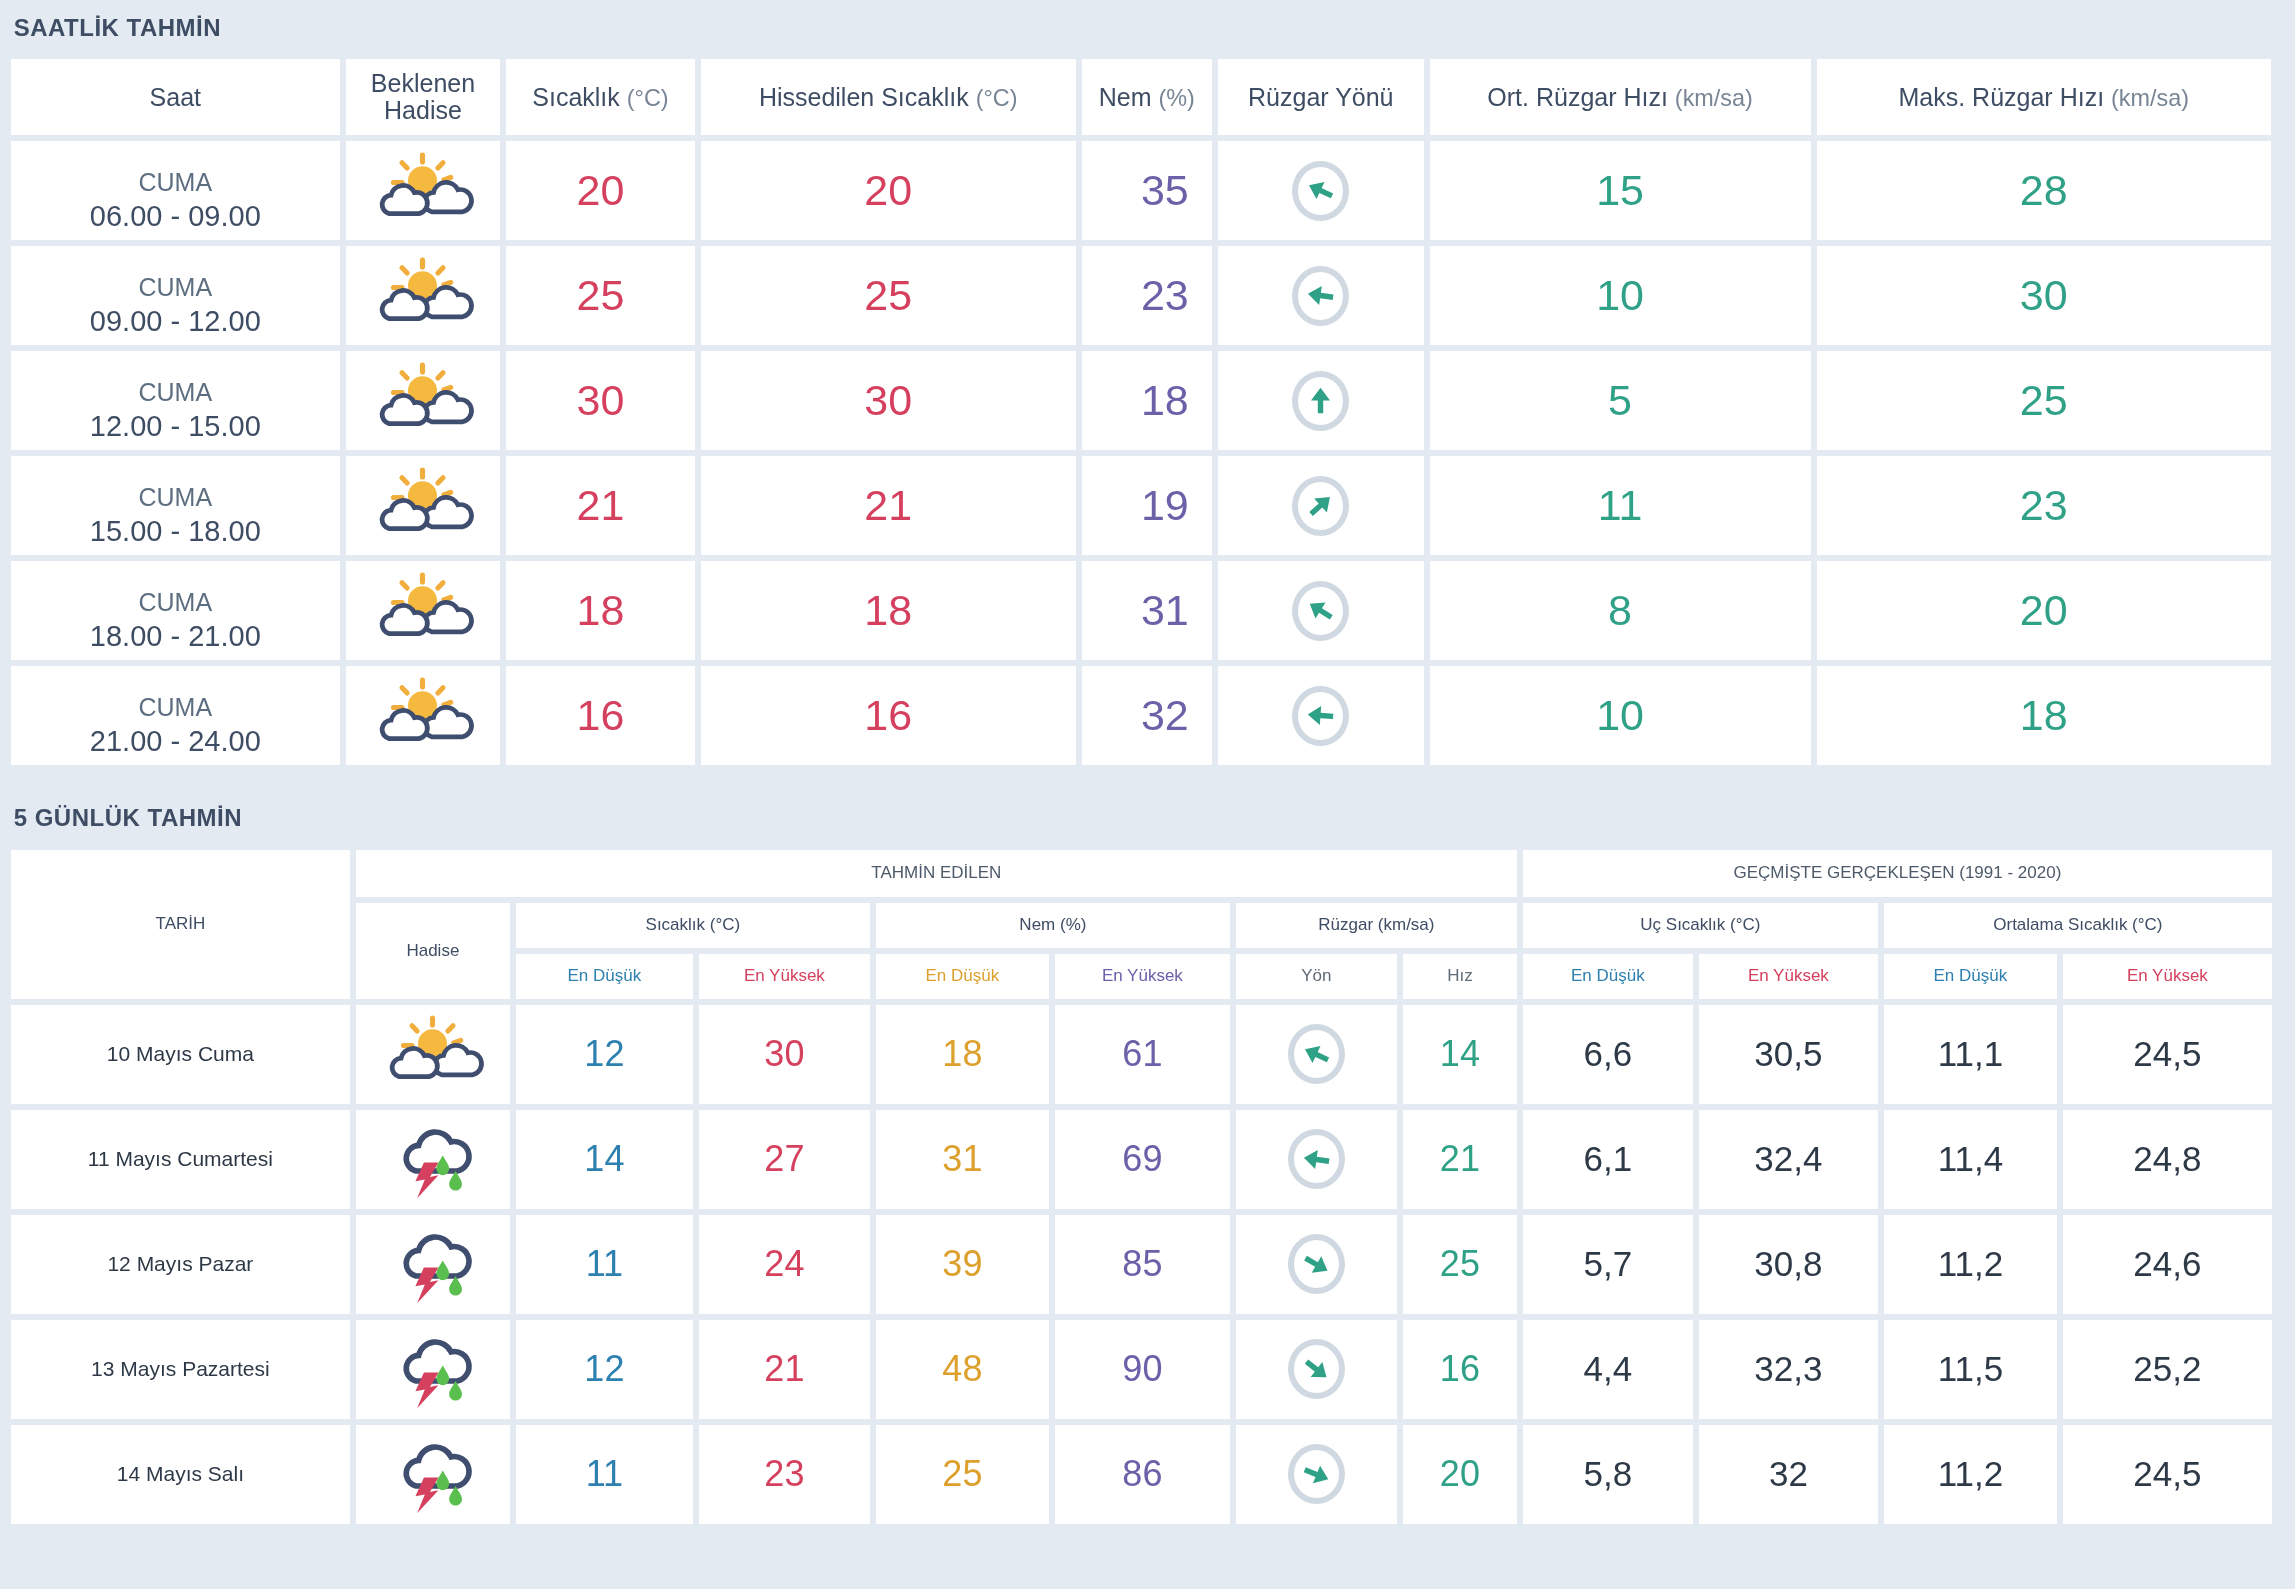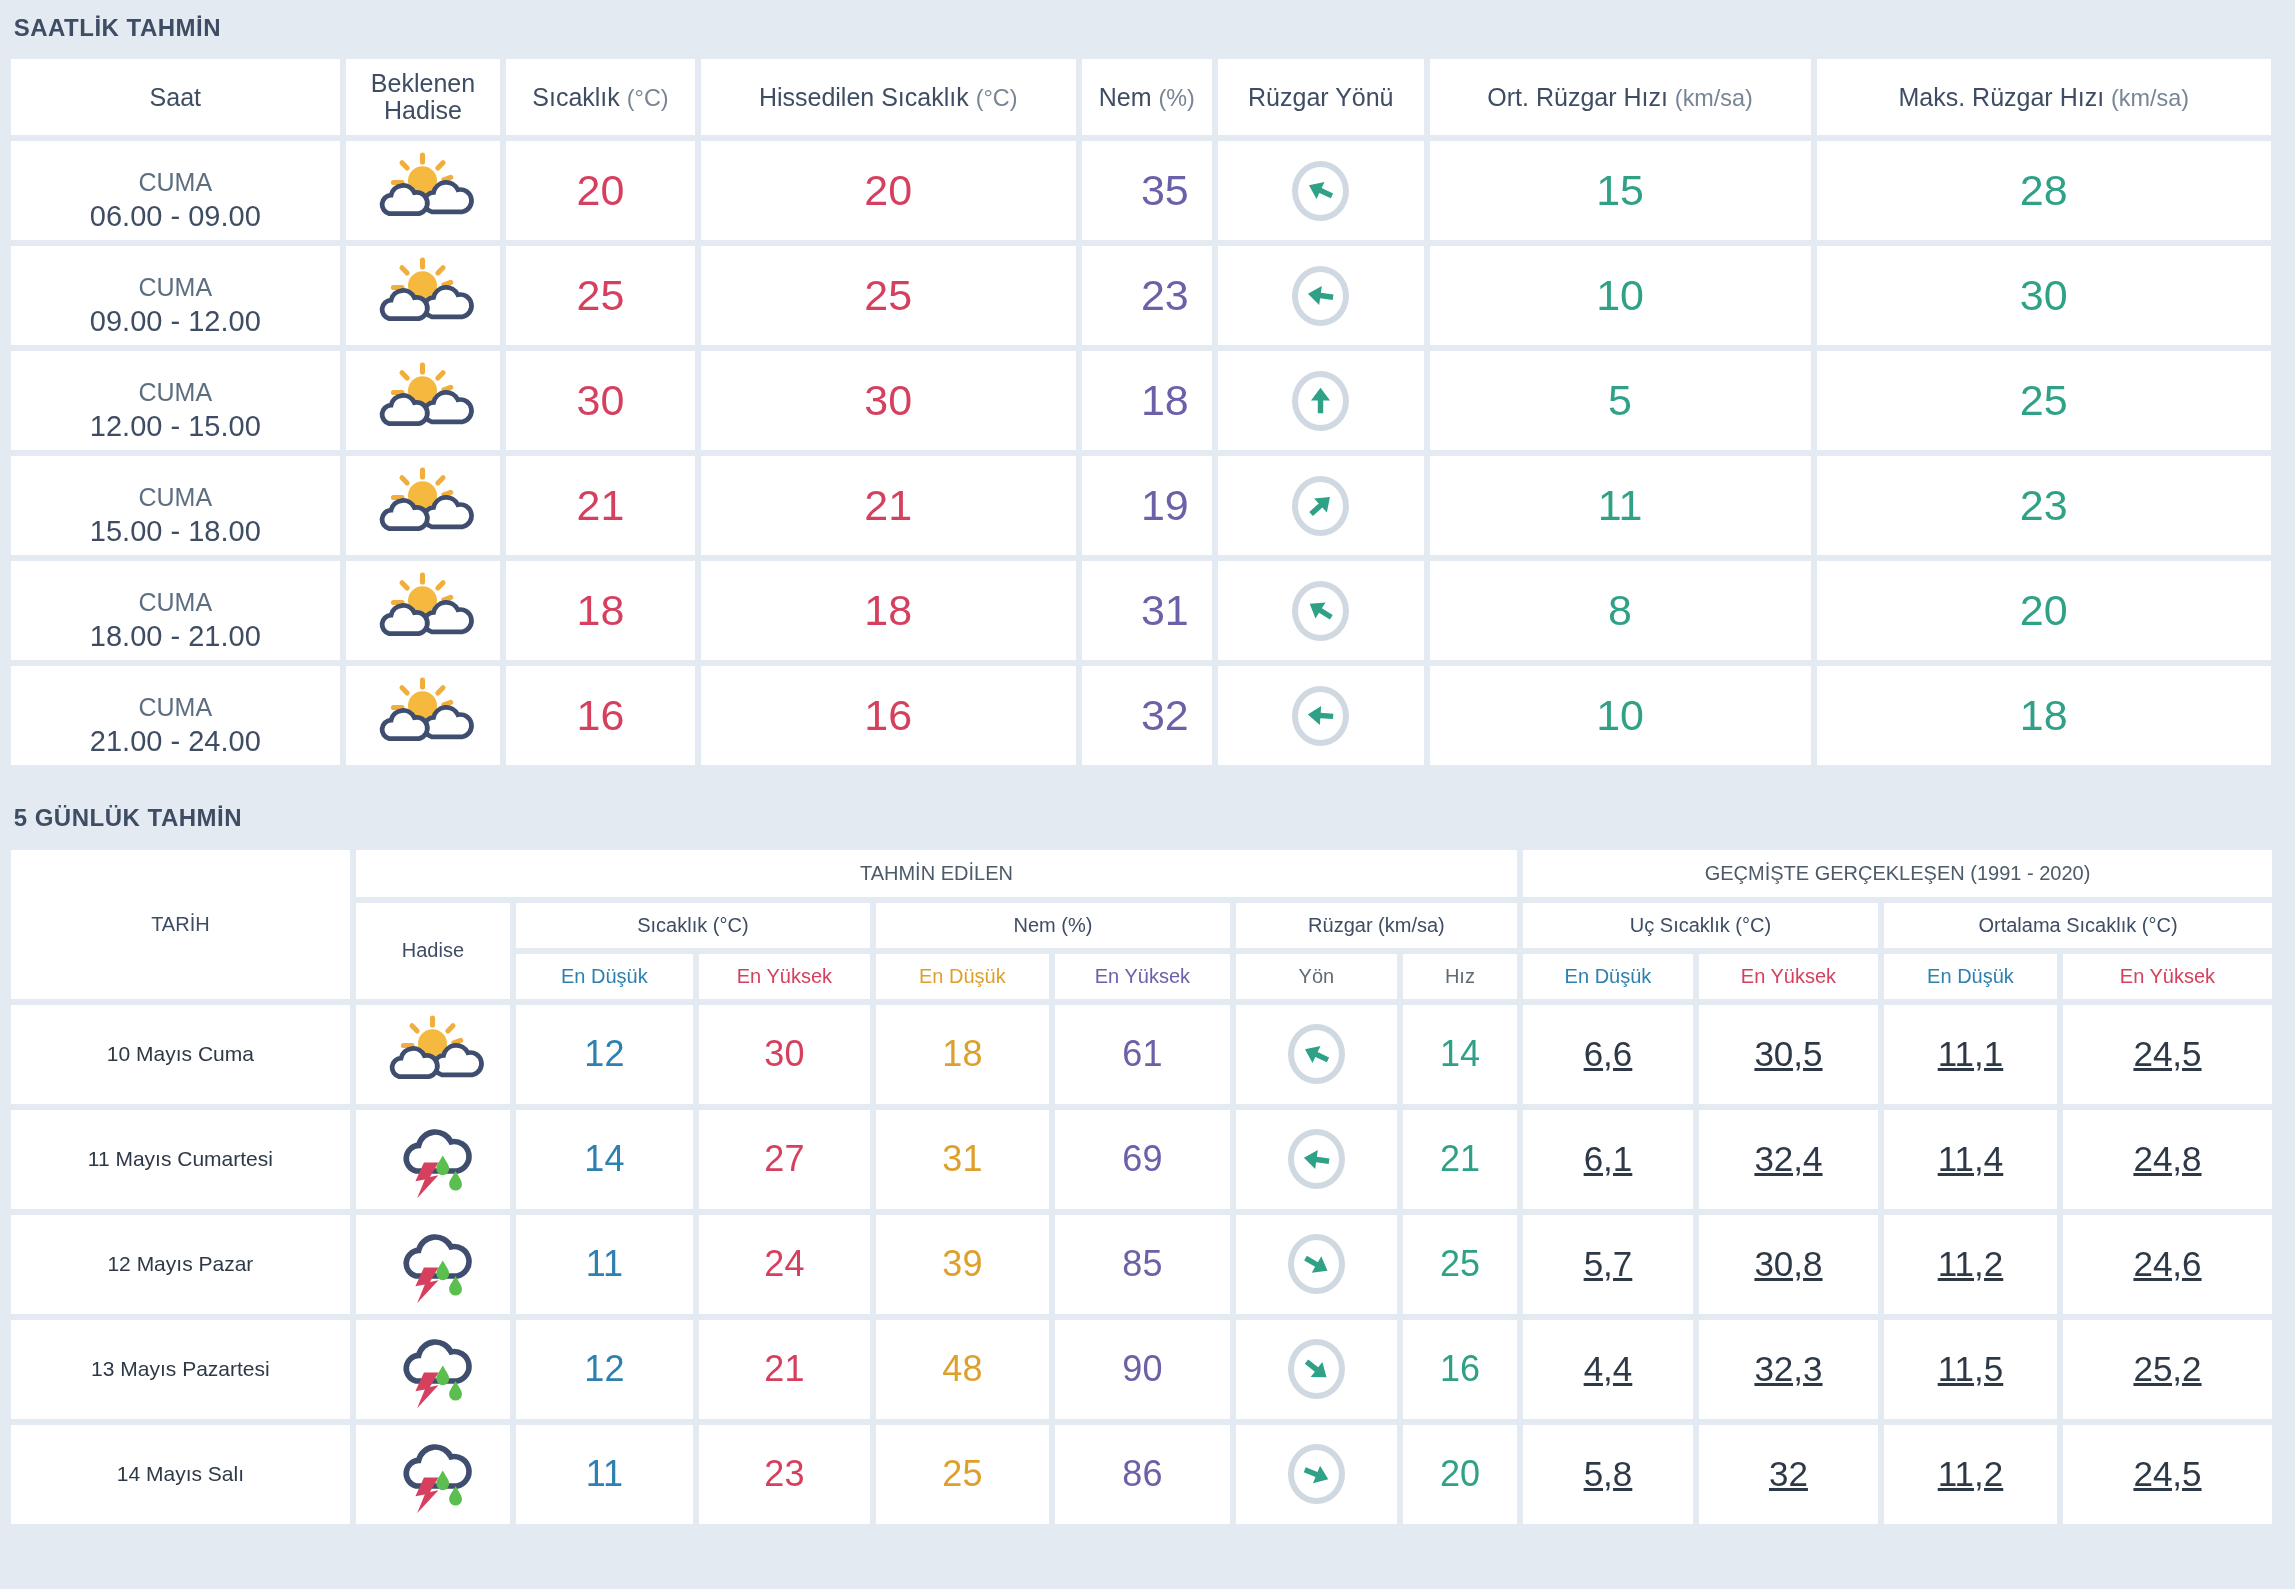--- a/index.html
+++ b/index.html
@@ -45,38 +45,38 @@
   .hourly thead th{height:76px;font-size:25px;color:var(--navy);line-height:1.1;}
   .hourly tbody td{height:99px;}
   .unit{color:var(--unit);font-size:23.4px;}
   .time-cell .day{display:block;font-size:25px;color:var(--gray-label);line-height:1.25;margin-top:20px;}
   .time-cell .range{display:block;font-size:29px;color:var(--navy);line-height:1.25;}
   .num{font-size:43px;}
   .num.red{color:var(--red);}
   .num.purple{color:var(--purple);margin-left:36px;}
   .num.teal{color:var(--teal);}
   
-  .daily th{font-size:20px;color:var(--navy);}
+  .daily th{font-size:17px;color:var(--navy);}
   .daily .grp{height:47px;color:#4c5a69;}
   .daily .mid{height:45px;}
   .daily .sub{height:45px;}
   .daily tbody td{height:99px;}
   .sub.c-blue{color:var(--blue);}
   .sub.c-red{color:var(--red);}
   .sub.c-orange{color:var(--orange);}
   .sub.c-purple{color:var(--purple);}
   .sub.c-gray{color:#5f6b77;}
   .daily .date-cell{font-size:21px;color:var(--navy-strong);}
   .dnum{font-size:36px;}
   .dnum.blue{color:var(--blue);}
   .dnum.red{color:var(--red);}
   .dnum.orange{color:var(--orange);}
   .dnum.purple{color:var(--purple);}
   .dnum.teal{color:var(--teal);}
-  .hist{font-size:35px;color:var(--navy-strong);text-decoration:underline;}
+  .hist{font-size:35px;color:var(--navy-strong);}
   
   .wx-icon{width:105px;height:82px;display:inline-block;vertical-align:middle;}
   .wind-ring{
     display:inline-flex;align-items:center;justify-content:center;
     width:57px;height:60px;border:6.8px solid var(--ring);border-radius:50%;
     vertical-align:middle;
   }
   .wind-ring svg{width:29px;height:29px;fill:var(--teal);display:block;}
   .section-gap{height:25px;}
 </style>

